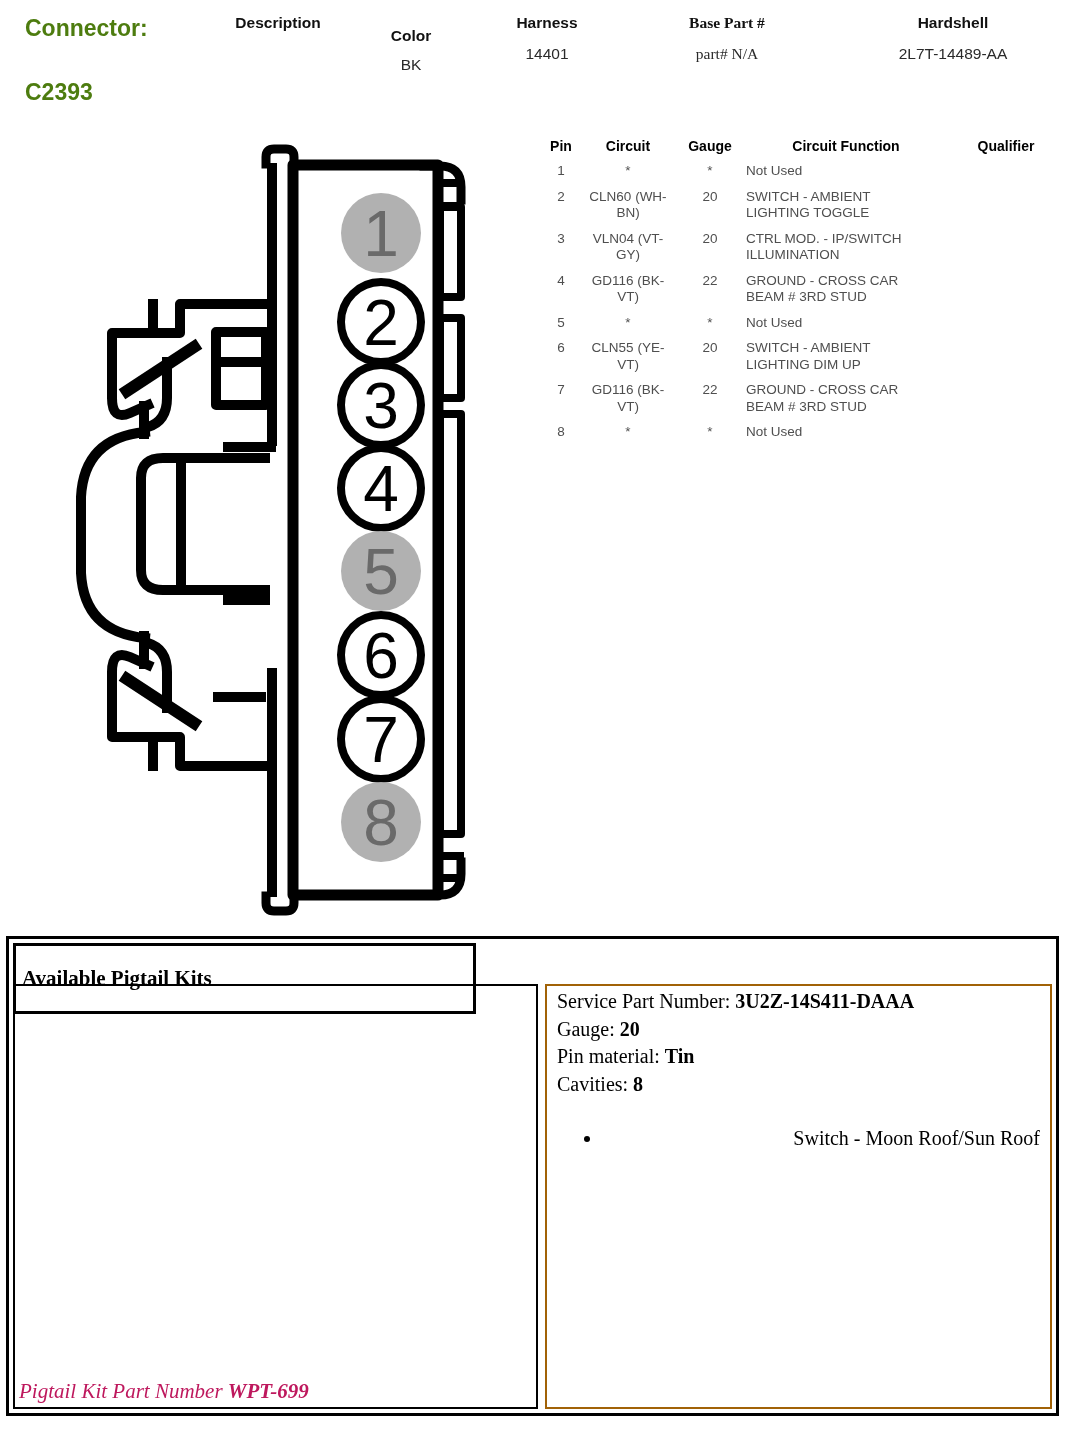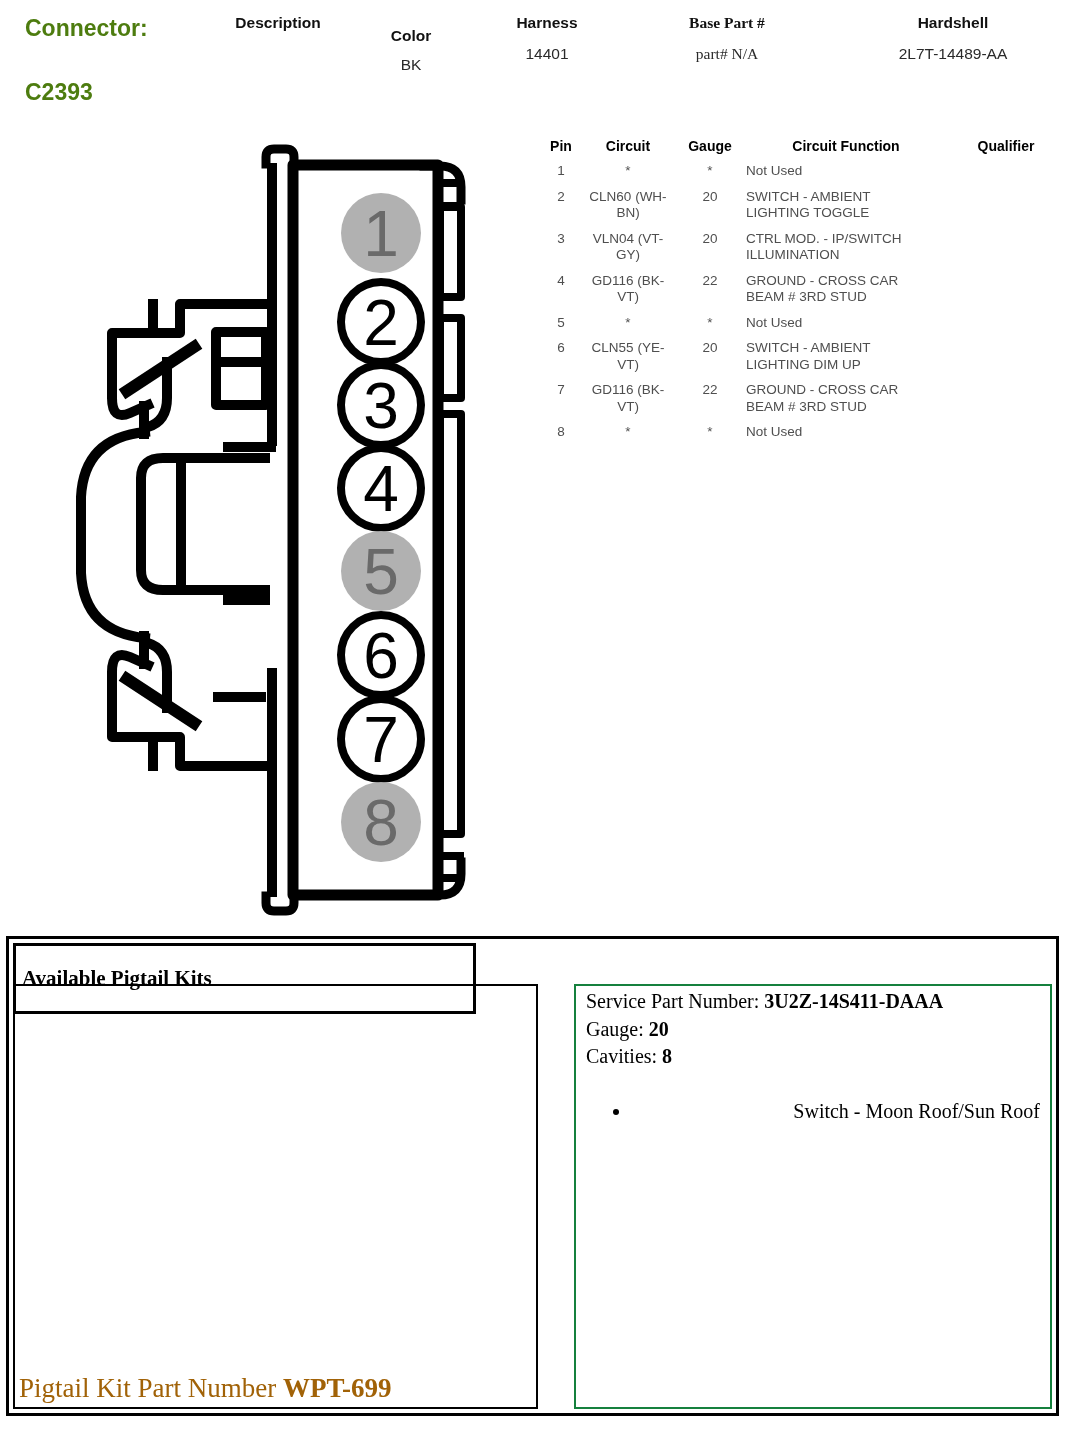--- a/index.html
+++ b/index.html
@@ -54,26 +54,26 @@
     column-gap:7px; row-gap:4px; height:100%;
   }
   .pk-header {
     grid-column:1; grid-row:1; width:463px; box-sizing:border-box;
     border:3px solid #000; font-family:"Liberation Serif", serif;
     font-weight:bold; font-size:21px; padding:20px 6px; color:#000;
   }
   .pk-left  { grid-column:1; grid-row:2; border:2px solid #000; position:relative; }
   .pk-kit   {
     position:absolute; left:4px; bottom:3px;
-    font-family:"Liberation Serif", serif; font-size:27px; color:#a16207;
+    font-family:"Liberation Serif", serif; font-size:21px; color:#be185d;font-style:italic;
   }
   .pk-right {
-    grid-column:2; grid-row:2; border:2px solid #15803d;
+    grid-column:2; grid-row:2; border:2px solid #a16207;
     padding:2px 10px; font-family:"Liberation Serif", serif;
-    font-size:20px; color:#000;margin-left:29px;
+    font-size:20px; color:#000;
   }
   .pk-line { line-height:27.5px; }
   .pk-vehicle { margin-top:27px; line-height:27.5px; }
   ul.pk-uses { margin:27px 0 0 0; padding-left:46px; }
   ul.pk-uses li { font-size:20px; line-height:27px;text-align:right; }
   b { font-weight:bold; }
 </style>
 </head>
 <body>
 
@@ -306,20 +306,24 @@
     <div class="pk-right">
       <div class="pk-line">
         <span>Service Part Number:</span>
         <b>3U2Z-14S411-DAAA</b>
       </div>
       <div class="pk-line">
         <span>Gauge:</span>
         <b>20</b>
       </div>
       <div class="pk-line">
+        <span>Pin material:</span>
+        <b>Tin</b>
+      </div>
+      <div class="pk-line">
         <span>Cavities:</span>
         <b>8</b>
       </div>
       <ul class="pk-uses">
         <li>Switch - Moon Roof/Sun Roof</li>
       </ul>
     </div>
   </div>
 </div>
 

